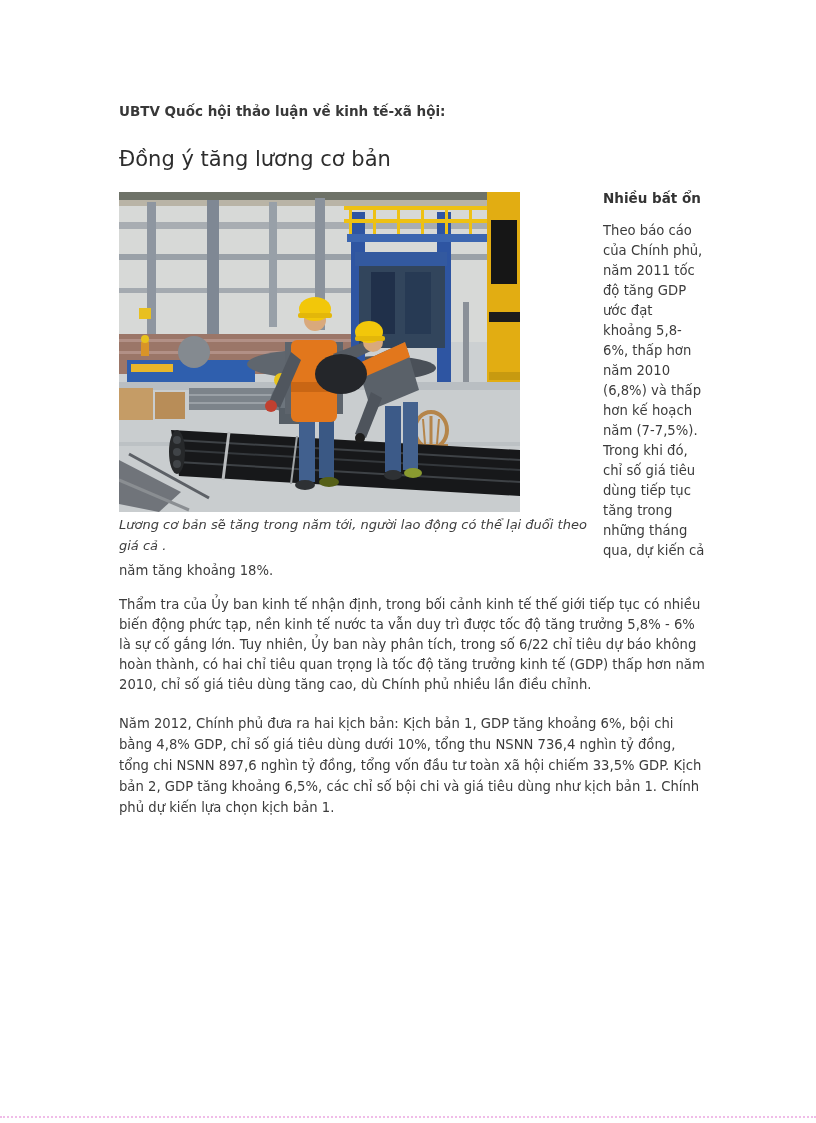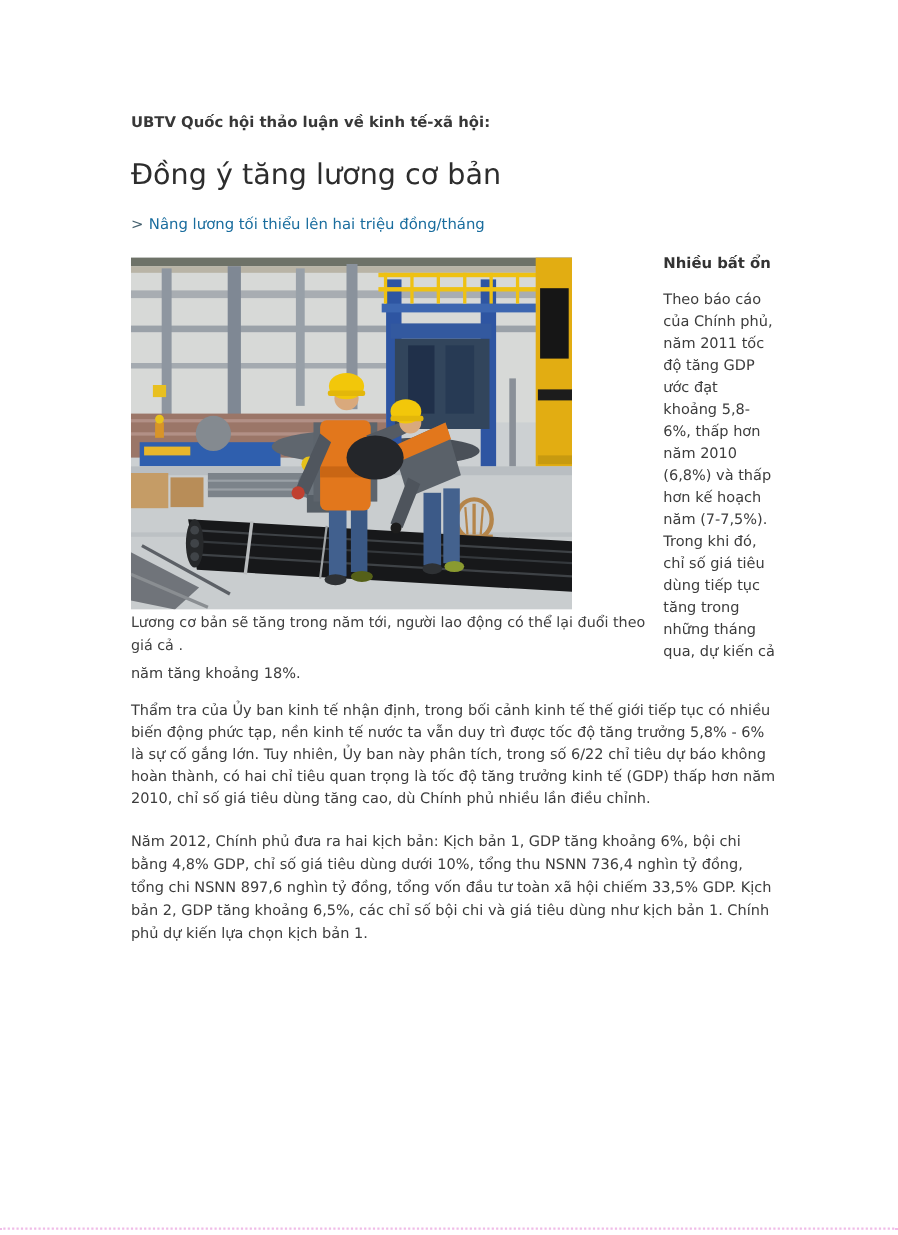--- a/index.html
+++ b/index.html
@@ -3,47 +3,44 @@
 <meta charset="utf-8">
 <style>
   html,body{margin:0;padding:0;}
   body{
     width:816px;height:1123px;position:relative;background:#ffffff;
     font-family:"DejaVu Sans","Liberation Sans",sans-serif;
     color:#3c3c3c;overflow:hidden;
   }
   .content{position:absolute;left:119px;top:0;width:586px;}
   .kicker{margin:103px 0 0;font-size:13.5px;font-weight:bold;color:#383838;line-height:17px;}
-  .title{margin:27px 0 0;font-size:26px;font-weight:400;color:#2d2d2d;line-height:24px;}
+  .title{margin:27px 0 0;font-size:21px;font-weight:400;color:#2d2d2d;line-height:24px;}
   .related{margin:25px 0 0;font-size:13.5px;line-height:17px;}
   .related .prefix{color:#44606e;margin-right:5px;}
   .related a{color:#1a6d9e;text-decoration:none;cursor:pointer;}
   .lead{margin:23px 0 0;font-size:13.5px;font-weight:bold;line-height:22px;color:#3a3a3a;}
   .flow{margin-top:19px;font-size:13.2px;line-height:20px;}
-  figure.photo{float:left;width:476px;margin:2px 8px 0 0;padding:0;}
+  figure.photo{float:left;width:476px;margin:2px 8px 0 0;padding:0;font-style:italic;}
   figure.photo svg{display:block;}
   figcaption{font-size:13px;line-height:21px;margin-top:2px;color:#3e3e3e;}
   .section-heading{font-size:13.5px;font-weight:bold;margin:16px 0 0;color:#333;line-height:17px;}
   .flow p{margin:14px 0 0;}
   .clear{clear:both;}
   .after p{margin:18px 0 0;font-size:13.2px;line-height:21px;}
   .page-break{position:absolute;left:0;top:1116px;width:816px;height:0;border-top:2px dotted #f0bce8;}
 </style>
 </head>
 <body>
 
 <div class="content">
 
   <div class="kicker">UBTV Quốc hội thảo luận về kinh tế-xã hội:</div>
 
   <h1 class="title">Đồng ý tăng lương cơ bản</h1>
 
-  <div class="related">
-    <span class="prefix">&gt;</span><a href="#">Nâng lương tối thiểu lên hai triệu đồng/tháng</a>
-  </div>
 
 
   <div class="flow">
 
     <figure class="photo">
       <svg viewBox="0 0 401 320" width="401" height="320" role="img">
 
         <rect width="401" height="320" fill="#ccd0d2"></rect>
         <rect width="401" height="150" fill="#d7d9d7"></rect>
         <rect width="401" height="8" fill="#6e7268"></rect>

